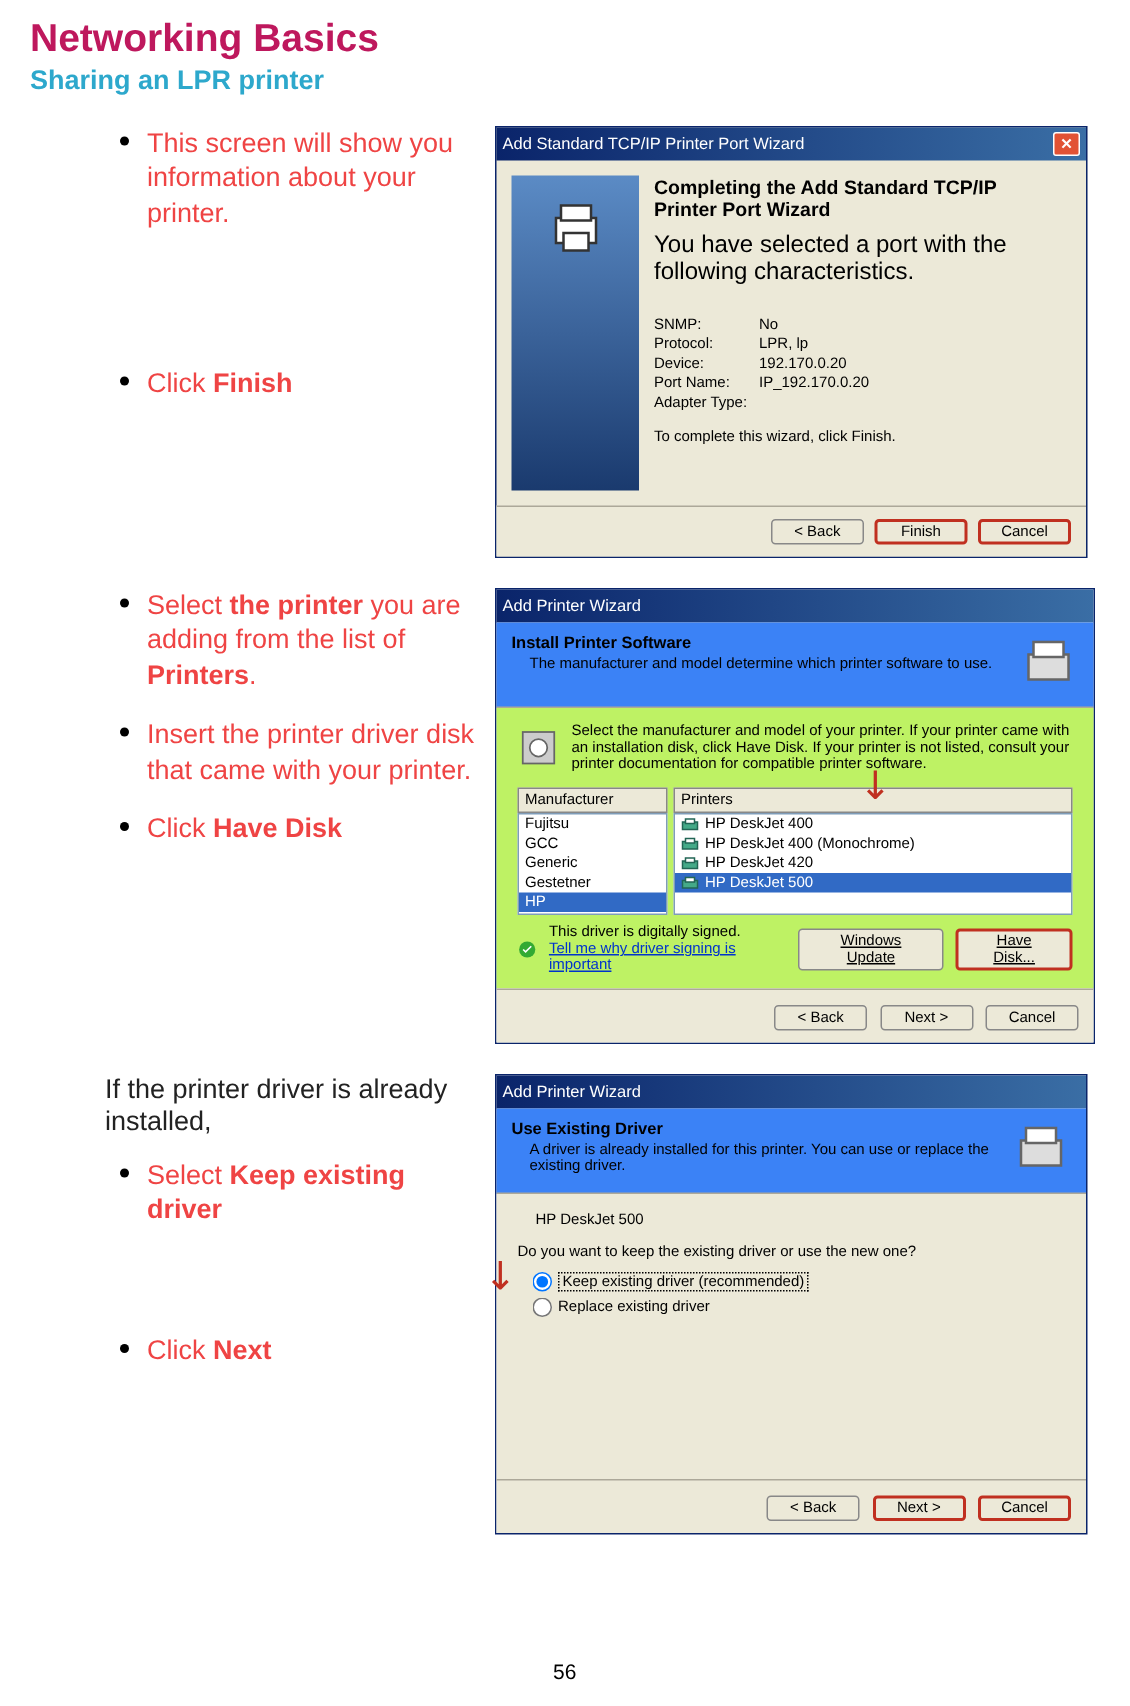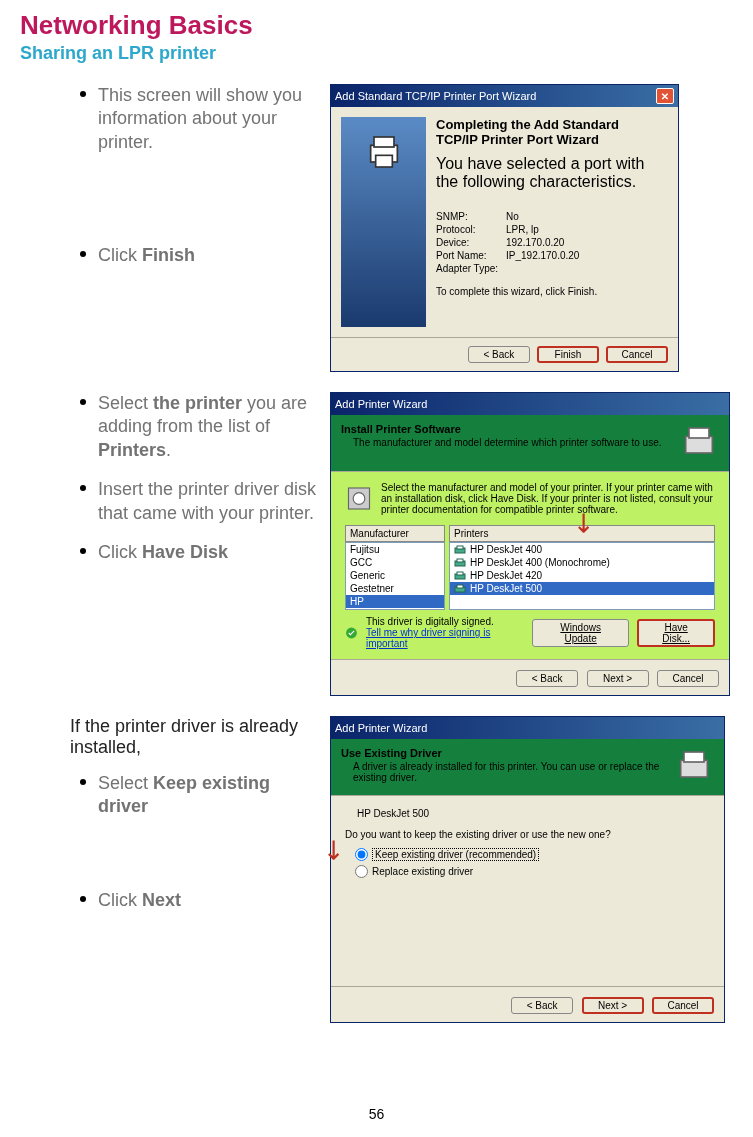--- a/index.html
+++ b/index.html
@@ -43,21 +43,21 @@
       height: 6px;
       background: #000;
       border-radius: 50%;
       margin-top: 7px;
       margin-right: 12px;
       flex-shrink: 0;
     }
     .bullet-item .text {
       font-size: 18px;
       line-height: 1.3;
-      color: #737373;
+      color: #ef4444;
     }
     .bullet-item .text b { font-weight: bold; }
     .intro-text {
       font-size: 18px;
       color: #222;
       margin-bottom: 14px;
       padding-left: 10px;
     }
     .screenshot {
       flex-shrink: 0;
@@ -65,21 +65,21 @@
     .page-num {
       text-align: center;
       font-size: 14px;
       position: absolute;
       bottom: 15px;
       left: 0; right: 0;
     }
 
     
     .dialog1 {
-      width: 349px;
+      width: 395px;
       border: 1px solid #0a246a;
       background: #ece9d8;
       font-size: 11px;
     }
     .titlebar {
       background: linear-gradient(to right, #0a246a, #3a6ea5);
       color: #fff;
       padding: 3px 4px;
       font-size: 11px;
       display: flex;
@@ -135,21 +135,21 @@
     }
     .win-btn.highlight { border: 2px solid #c03020; padding: 1px 13px; }
 
     
     .dialog2 {
       width: 400px;
       border: 1px solid #0a246a;
       background: #fff;
     }
     .wiz-header {
-      background: #15803d;
+      background: #3b82f6;
       border-bottom: 1px solid #aca899;
       padding: 8px 10px;
       display: flex;
       justify-content: space-between;
       align-items: flex-start;
       min-height: 52px;
     }
     .wiz-header-text .htitle { font-size: 11px; font-weight: bold; }
     .wiz-header-text .hdesc { font-size: 10px; margin-left: 12px; margin-top: 2px; }
     .wiz-printer-icon {

